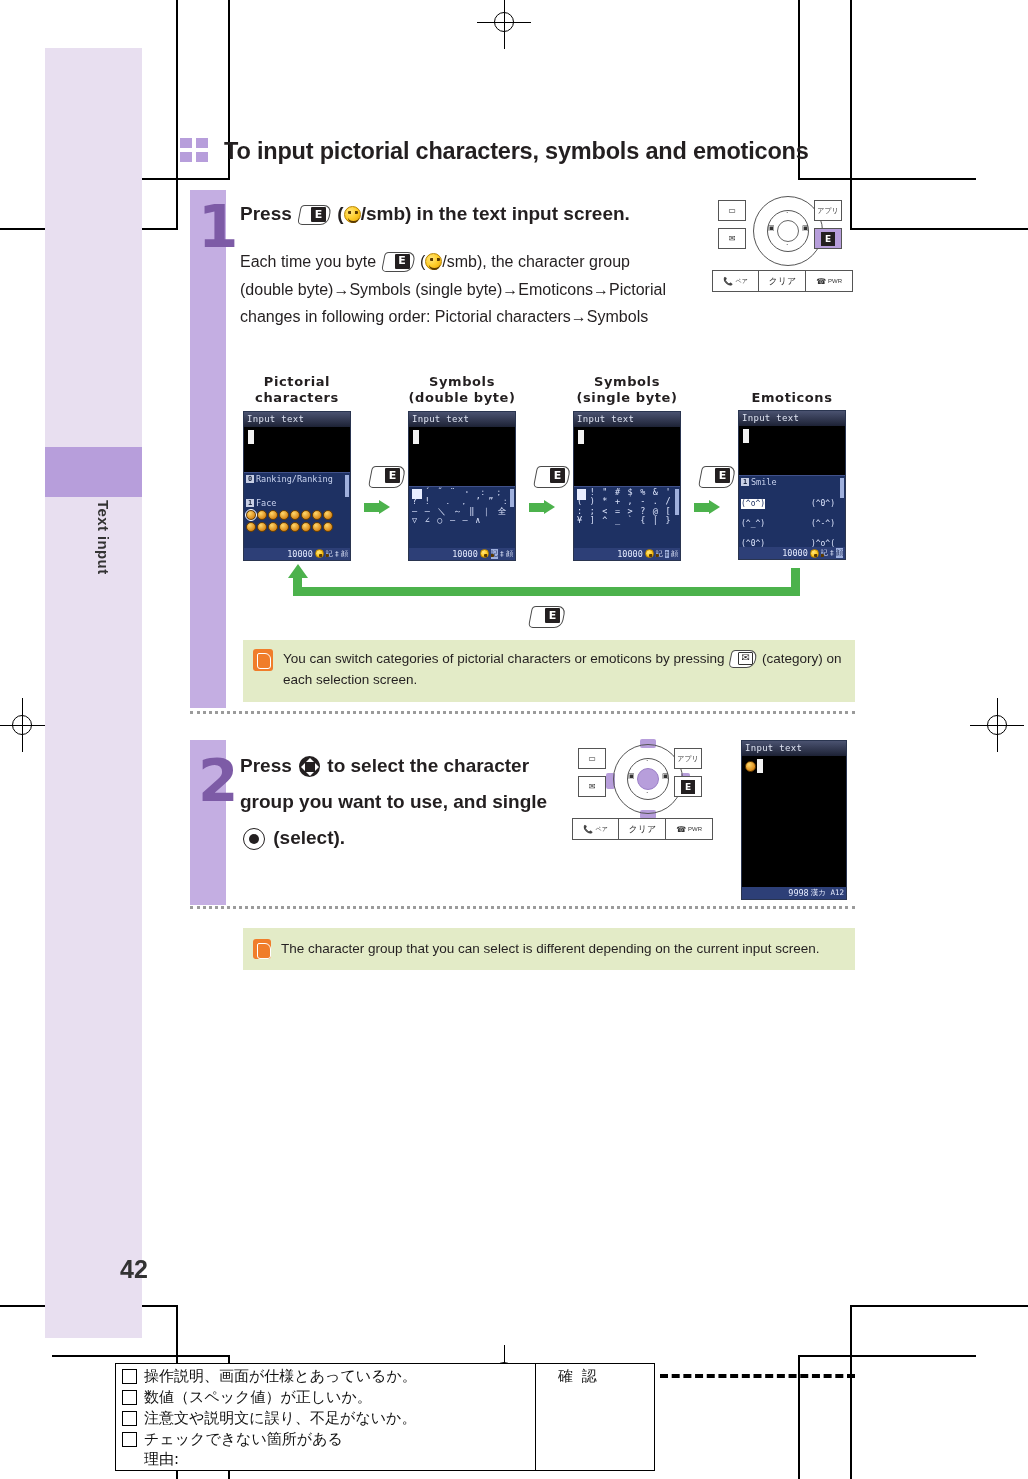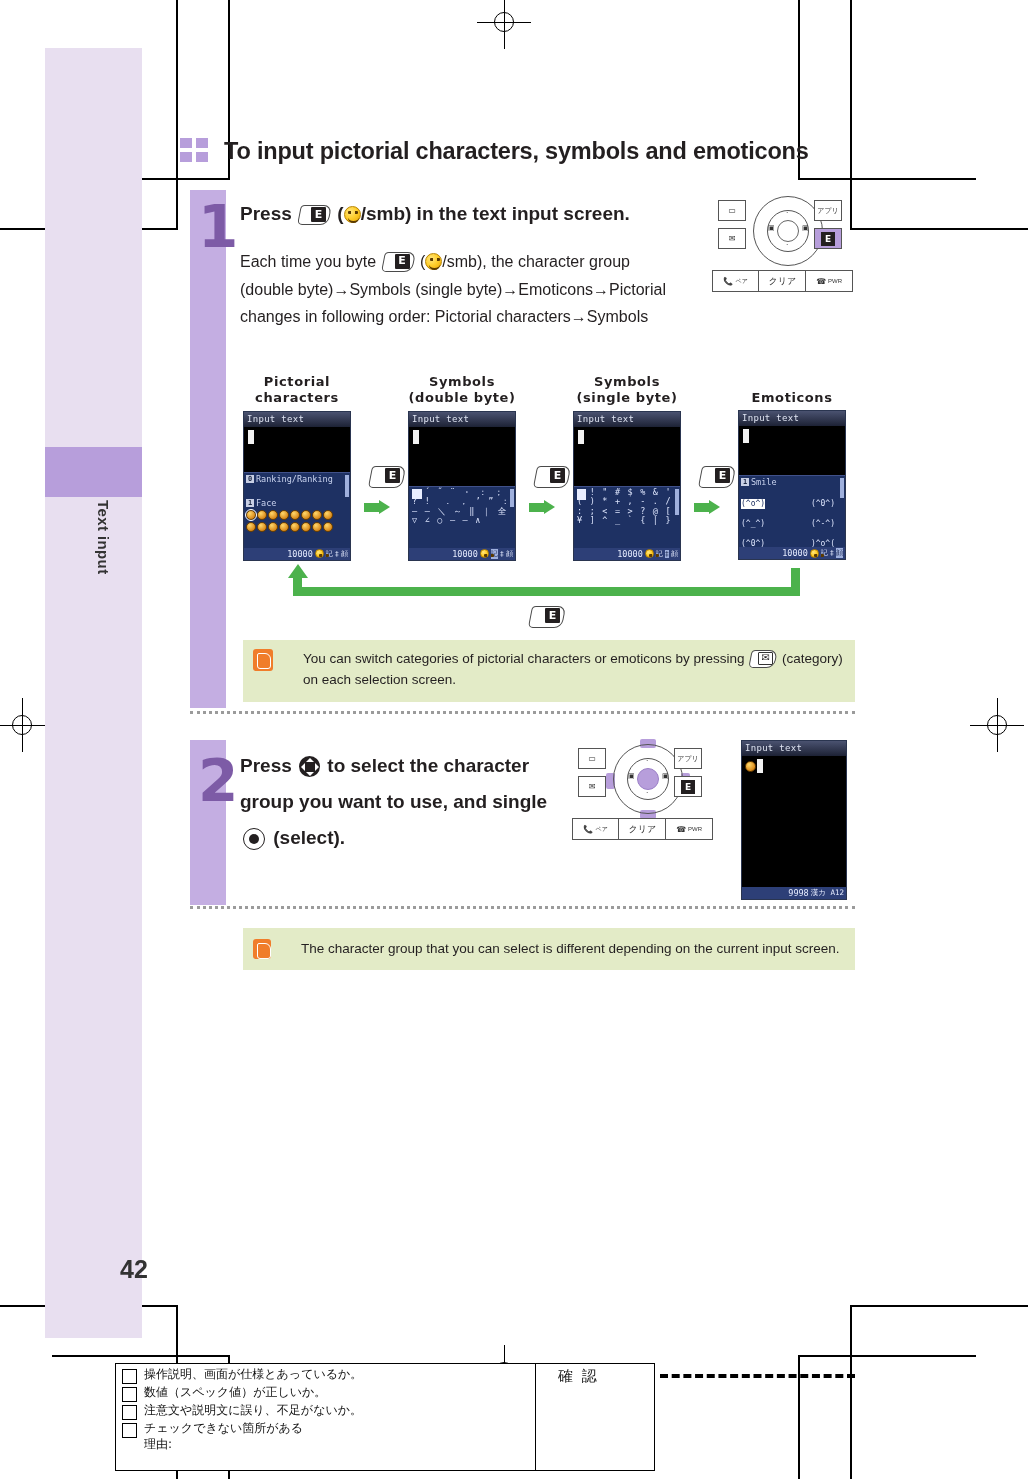--- a/index.html
+++ b/index.html
@@ -217,21 +217,21 @@
     padding:9px 12px 9px 10px;
   }
   .note-icon {
     flex:0 0 auto; width:20px; height:22px; background:#f07d2a;
     border-radius:3px; position:relative;
   }
   .note-icon::after {
     content:""; position:absolute; left:4px; top:4px; width:12px; height:14px;
     border:1.5px solid #fff; border-radius:2px 6px 3px 3px;
   }
-  .note-text { font-size:13.5px; line-height:1.55; color:#231f20;margin-left:20px; }
+  .note-text { font-size:13.5px; line-height:1.55; color:#231f20; }
 
   
   .handset { position:absolute; }
   .hs-dpad-wrap { position:relative; width:84px; height:70px; margin:0 auto; }
   .hs-ring {
     position:absolute; left:12px; top:0; width:70px; height:70px;
     border:1.5px solid #555; border-radius:50%;
   }
   .hs-ring2 {
     position:absolute; left:26px; top:14px; width:42px; height:42px;
@@ -275,21 +275,21 @@
   .proof-code { font-size:14px; color:#444; letter-spacing:0.2px; }
   .proof-stage { font-size:25px; color:#333; margin-top:2px; }
   .proof-mid { flex:1; padding:3px 0 0 6px; border-right:1.6px solid #000; }
   .proof-right { width:118px; position:relative; }
   .proof-right .lbl {
     position:absolute; left:22px; top:3px; font-size:15px; color:#222;
     font-family:"DejaVu Sans", sans-serif; letter-spacing:2px;
   }
   .chk-row { display:flex; align-items:flex-start; gap:7px; margin-bottom:1px; }
   .chk-box { width:15px; height:15px; border:1.6px solid #000; flex:0 0 auto; margin-top:2px; }
-  .chk-txt { font-size:12px; line-height:1.33; color:#111; font-family:"DejaVu Sans", sans-serif; }
+  .chk-txt { font-size:15px; line-height:1.33; color:#111; font-family:"DejaVu Sans", sans-serif; }
   .dashline { position:absolute; left:660px; top:1374px; width:195px; border-top:4px dashed #000; }
 </style>
 </head>
 <body>
 
 <div>
   <div class="crop" style="left:0;top:228px;width:178px;height:2px;"></div>
   <div class="crop" style="left:176px;top:0;width:2px;height:230px;"></div>
   <div class="crop" style="left:52px;top:178px;width:178px;height:2px;"></div>
   <div class="crop" style="left:228px;top:0;width:2px;height:180px;"></div>

